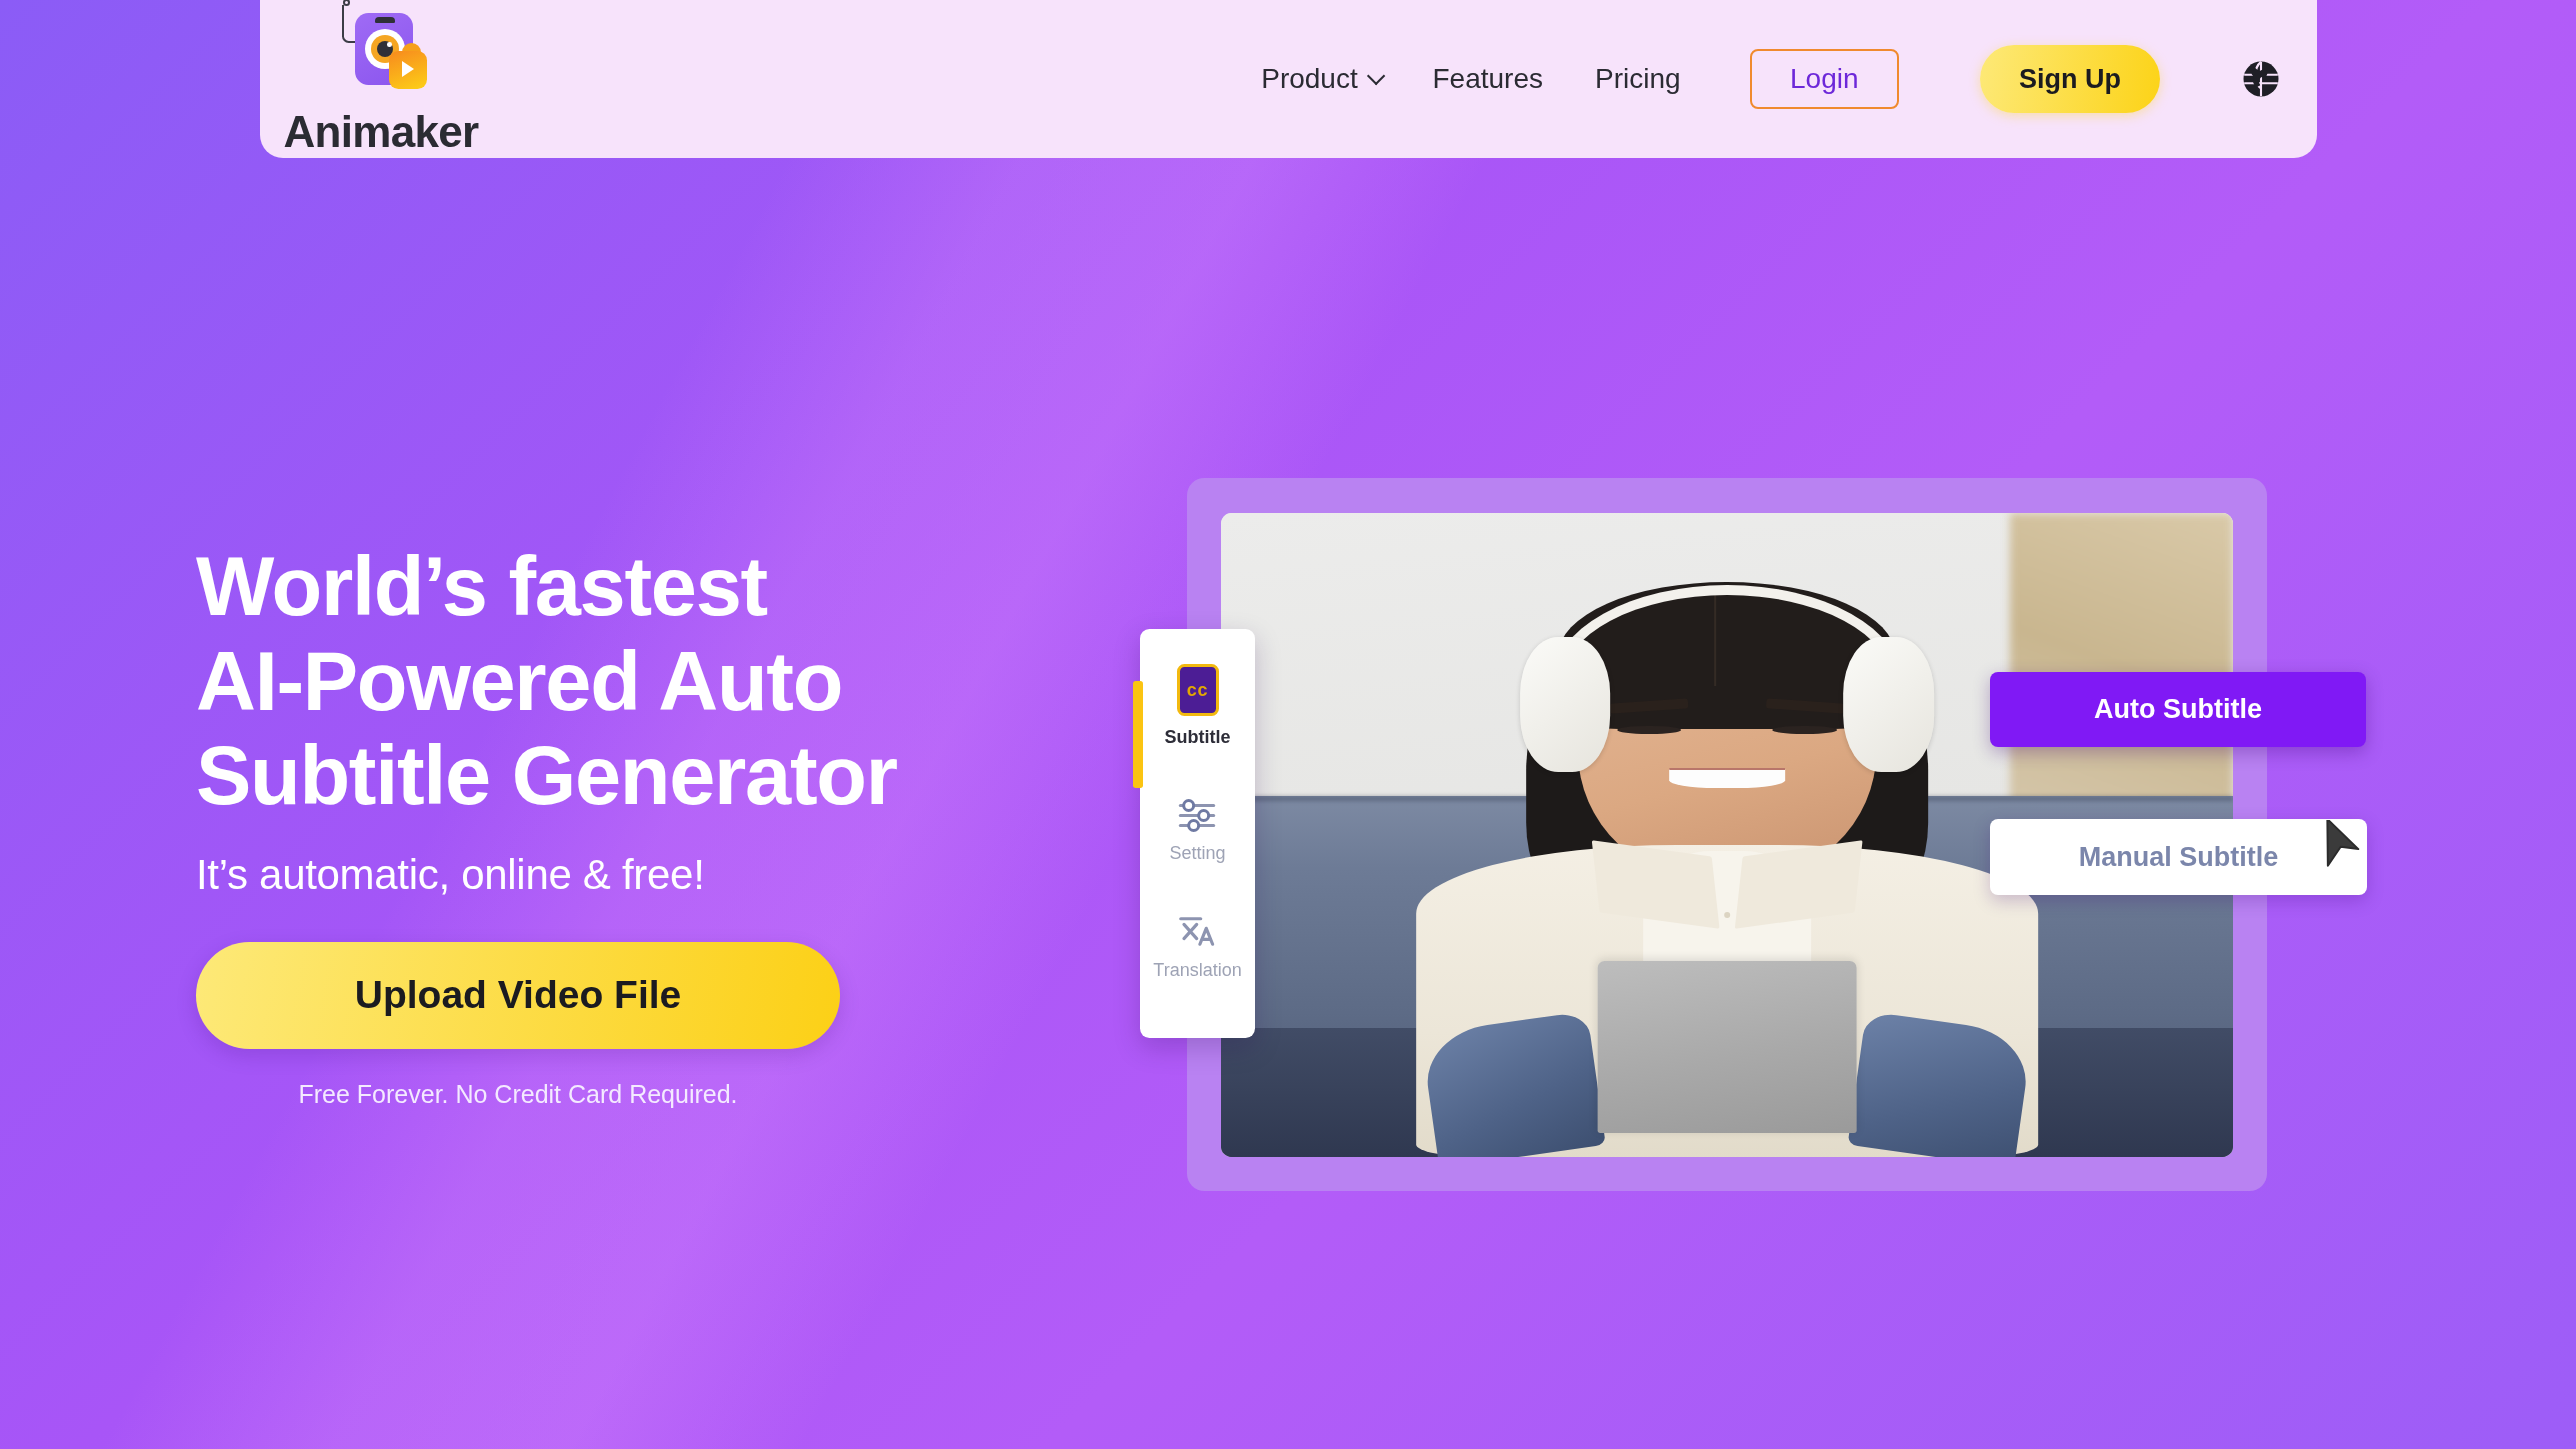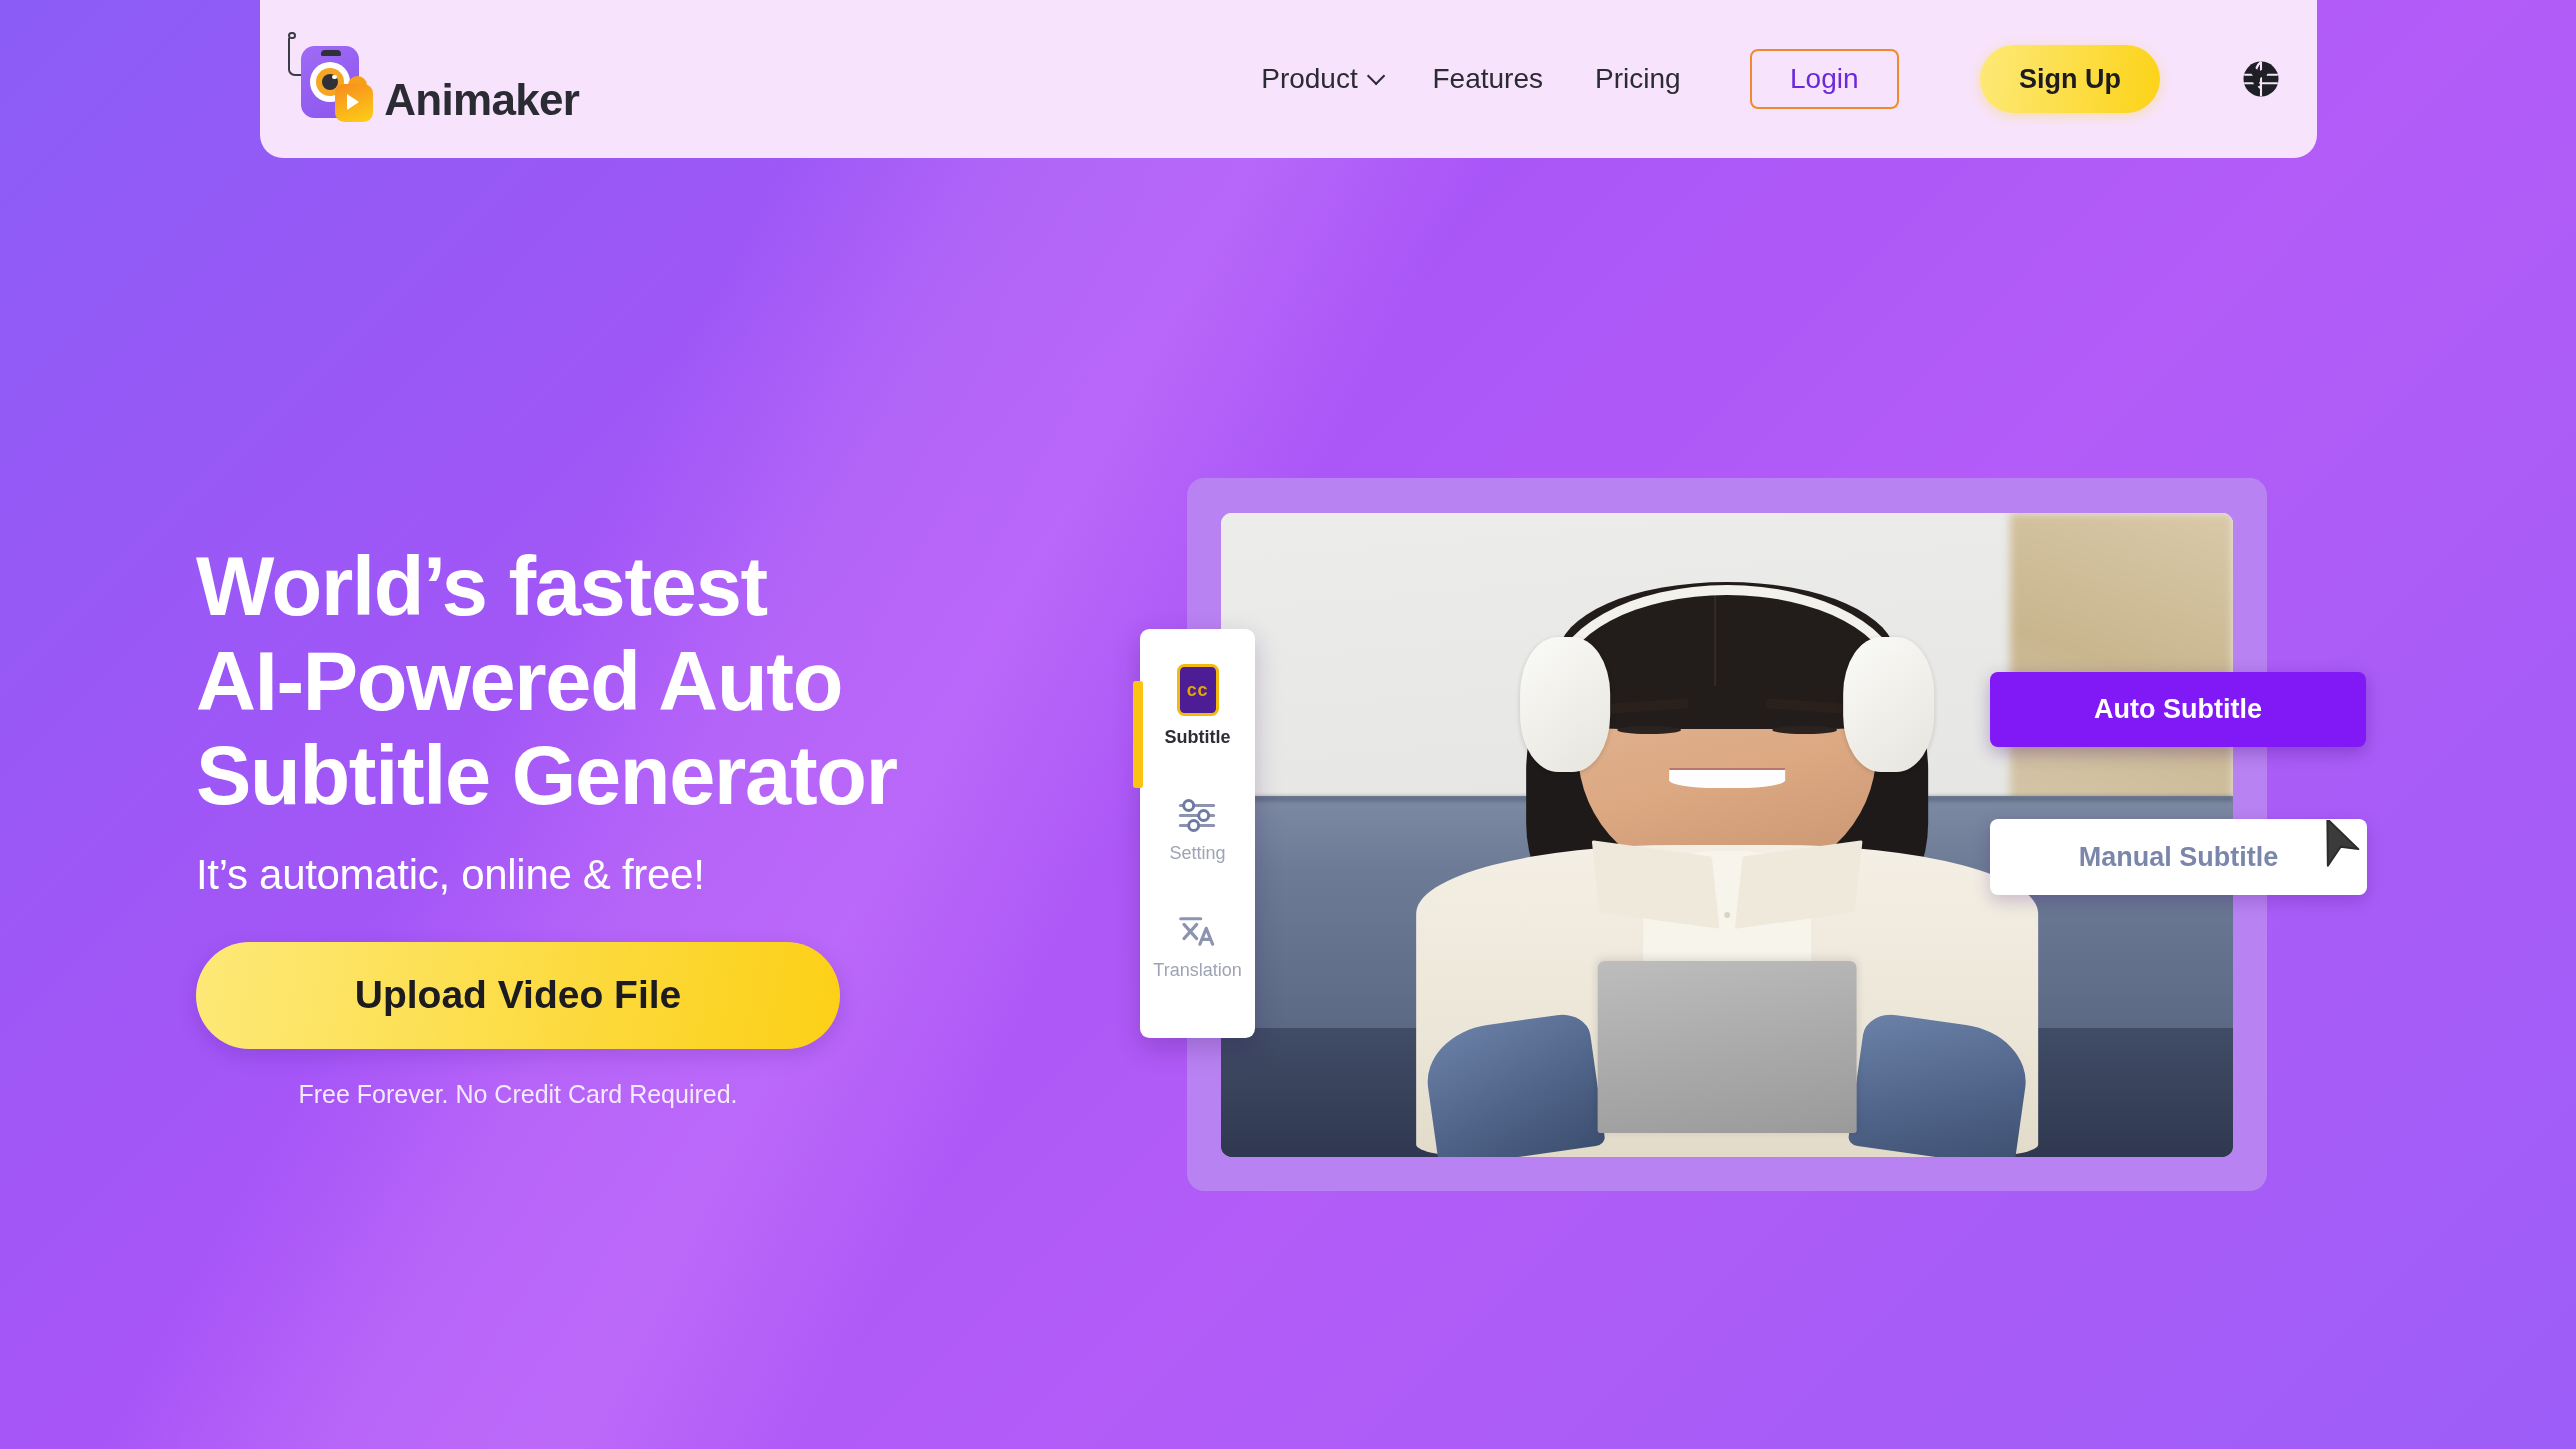--- a/index.html
+++ b/index.html
@@ -19,21 +19,21 @@
     position:relative;
   }
 
   
   .header {
     position:absolute; left:260px; top:0; width:2057px; height:158px;
     background:#f7e3fb;
     border-bottom-left-radius:23px; border-bottom-right-radius:23px;
     display:flex; align-items:center;
   }
-  .brand { display:flex; align-items:flex-end; margin-left:23.5px; gap:14.8px; }
+  .brand { display:flex; align-items:center; margin-left:23.5px; gap:14.8px;flex-direction:column; }
   .logo-wrap { position:relative; width:86px; height:91px; }
   .antenna {
     position:absolute; left:4px; top:4px; width:20px; height:38px;
     border-left:2.7px solid #3c3c46; border-bottom:2.7px solid #3c3c46;
     border-bottom-left-radius:6.7px;
   }
   .antenna-dot {
     position:absolute; left:-1.3px; top:-6px; width:7.4px; height:7.4px;
     border:2px solid #3c3c46; border-radius:50%; background:#f7e3fb;
   }

